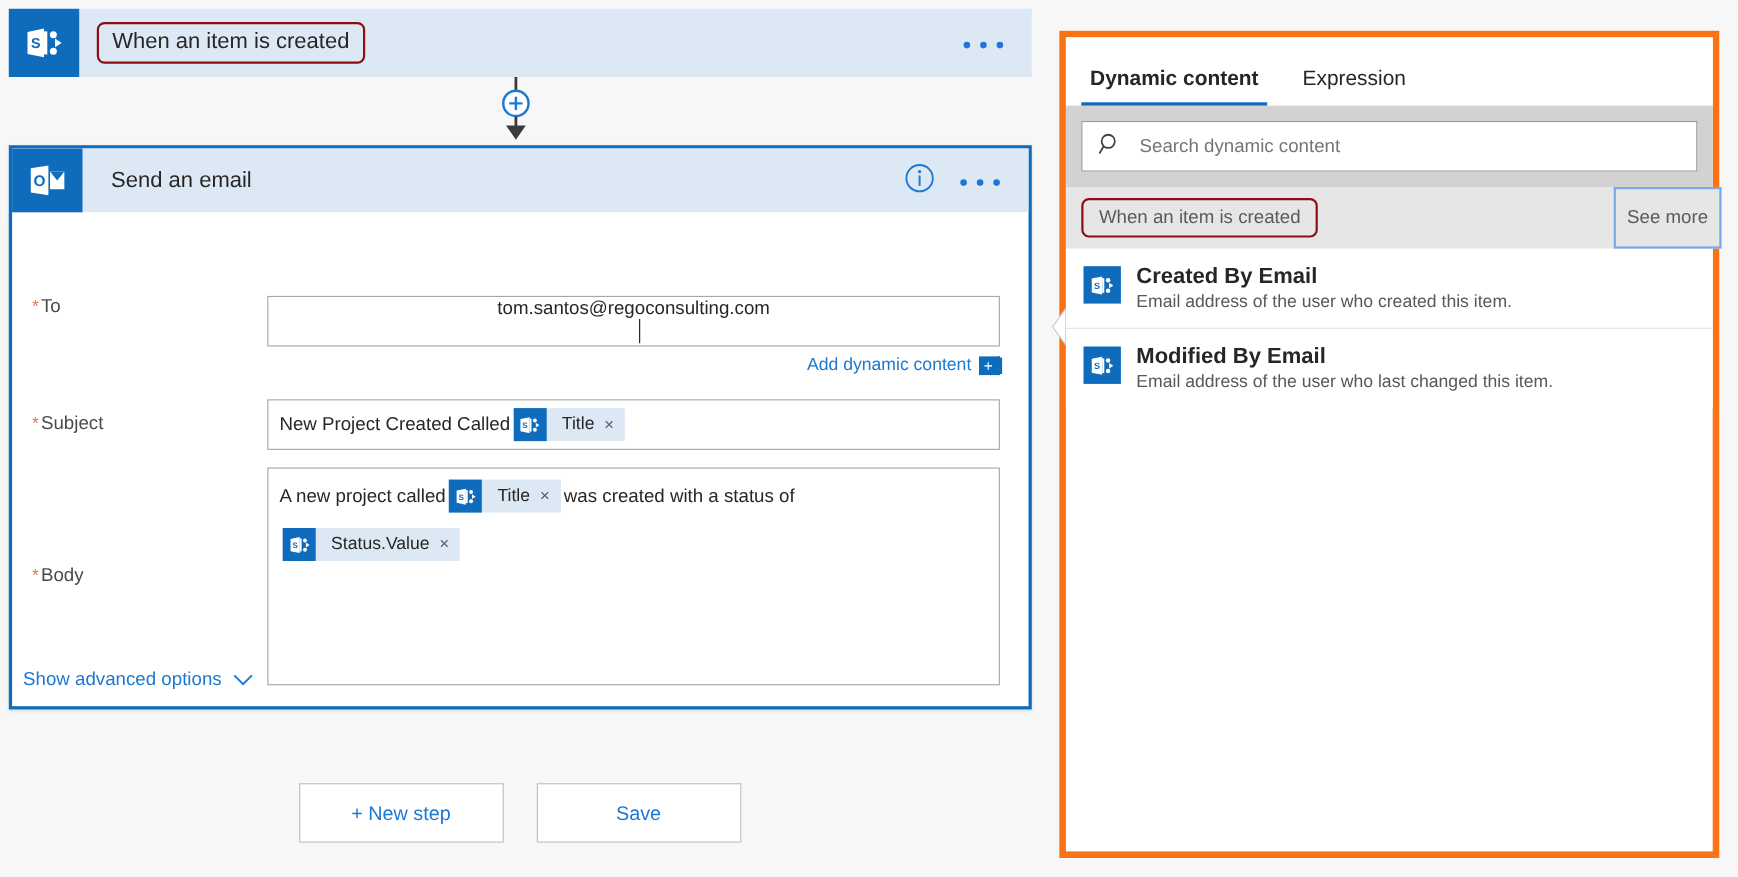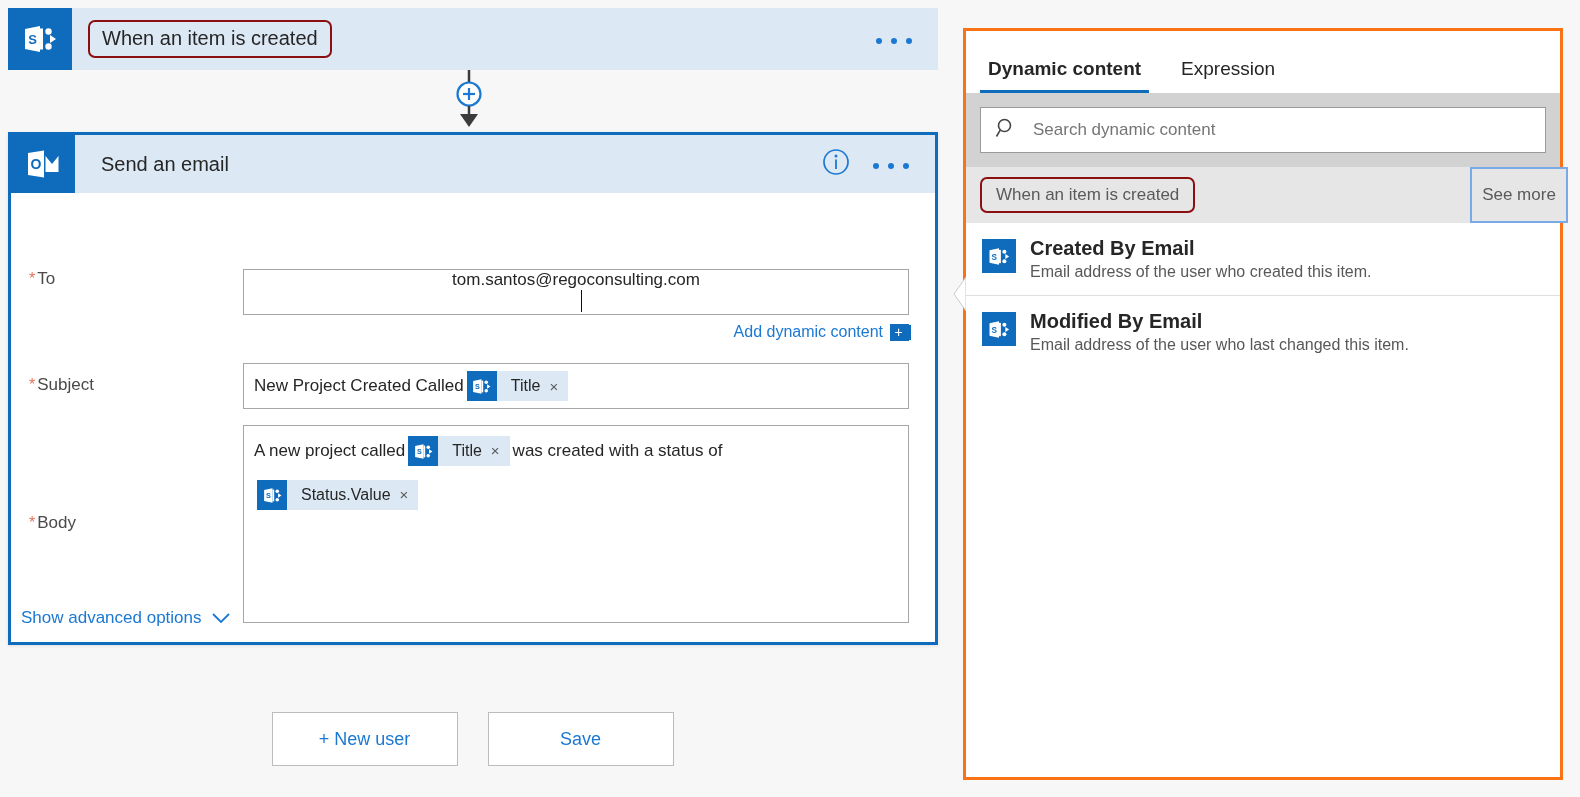--- a/index.html
+++ b/index.html
@@ -273,21 +273,21 @@
     align-items: center;
     justify-content: center;
   }
 
   
   #dc-panel {
     position: absolute;
     left: 963px; top: 28px;
     width: 600px; height: 752px;
     background: #ffffff;
-    border: 3px solid #f97316;
+    border: 6px solid #f97316;
     box-sizing: border-box;
   }
   #dc-pointer {
     position: absolute;
     left: -13px; top: 246px;
     width: 13px; height: 34px;
     overflow: hidden;
   }
   #dc-tabs {
     display: flex;
@@ -542,21 +542,21 @@
           <svg width="20" height="13" viewBox="0 0 20 13" aria-hidden="true">
             <path d="M2 2 L10 10 L18 2" fill="none" stroke="#1b78d3" stroke-width="1.8"></path>
           </svg>
         </span>
       </div>
 
     </div>
   </div>
 
   <div id="bottom-buttons">
-    <button class="flow-btn">+ New user</button>
+    <button class="flow-btn">+ New step</button>
     <button class="flow-btn">Save</button>
   </div>
 </div>
 
 <div id="dc-panel">
 
   <div id="dc-pointer">
     <svg width="13" height="34" viewBox="0 0 13 34" aria-hidden="true">
       <path d="M13 0 L1 17 L13 34 Z" fill="#ffffff" stroke="#c8c8c8" stroke-width="1"></path>
     </svg>

